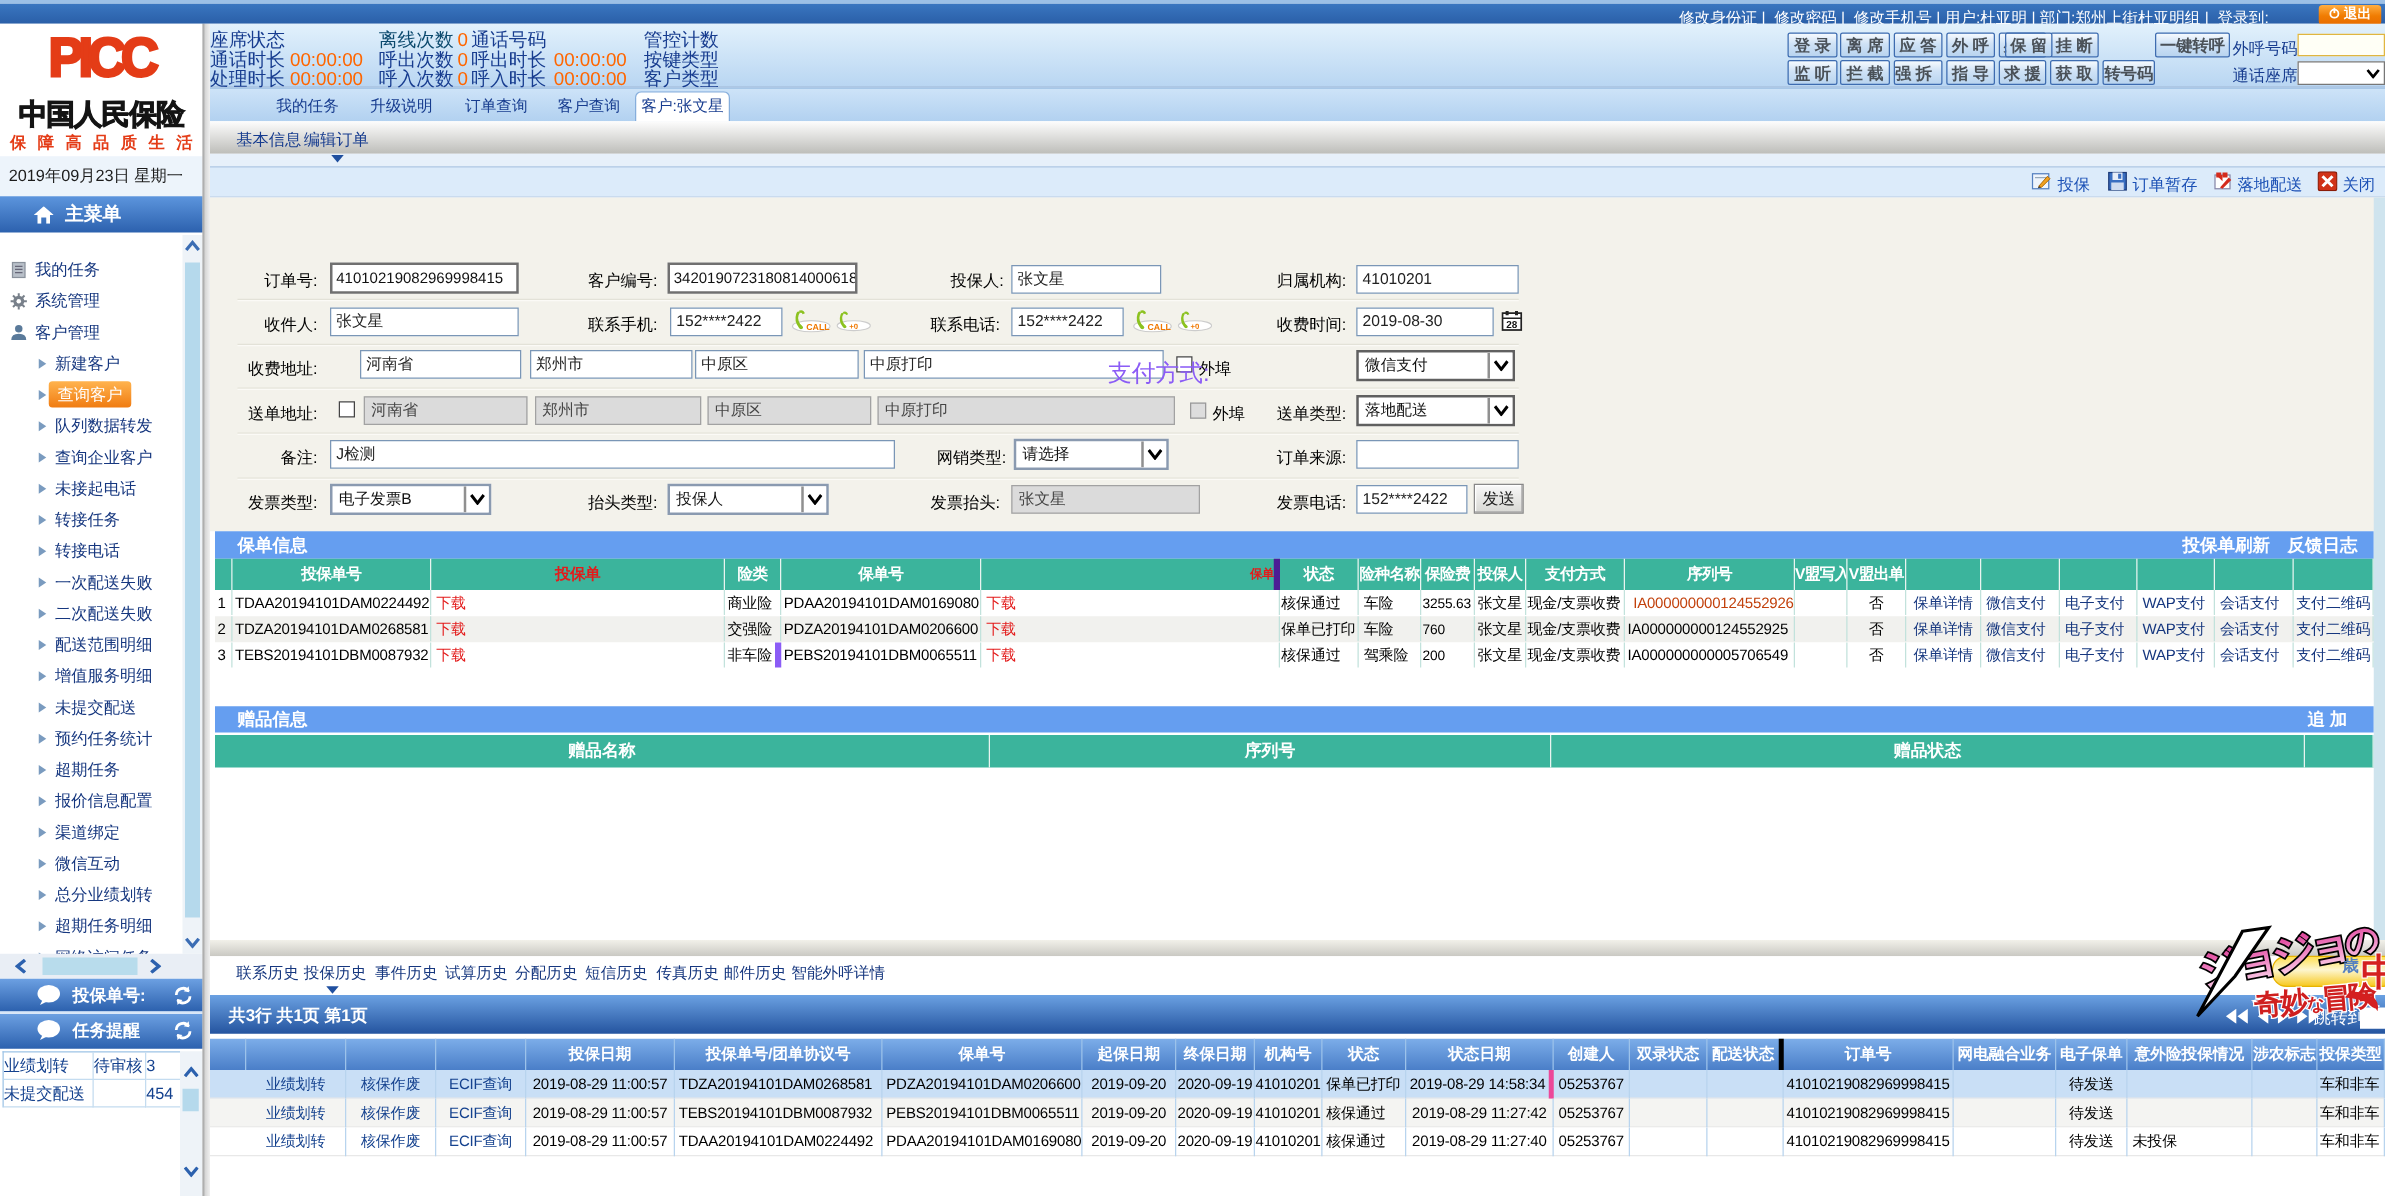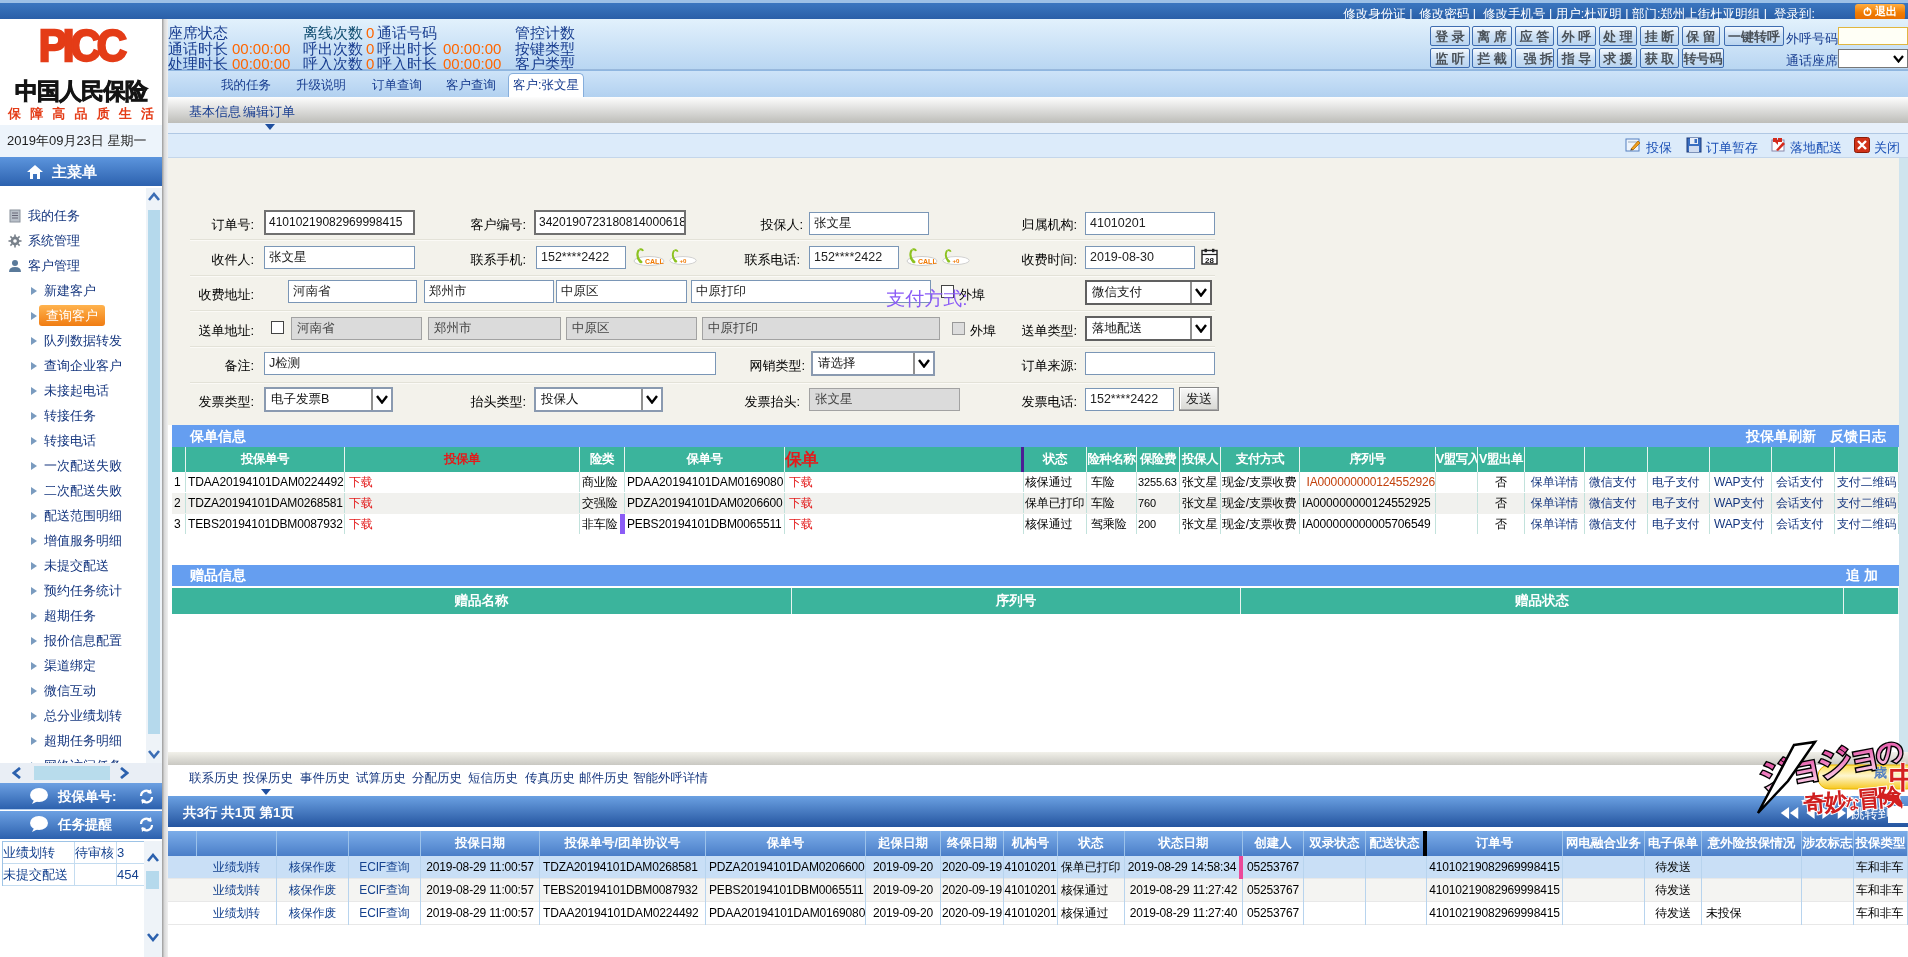--- a/index.html
+++ b/index.html
@@ -157,25 +157,25 @@
 <span class="abs" style="left:366px;top:57px;font-size:15px;line-height:14px;color:#ff6600;white-space:nowrap">0</span>
 <span class="abs" style="left:377px;top:57px;font-size:15px;line-height:14px;color:#173c8f;white-space:nowrap">呼入时长</span>
 <span class="abs" style="left:443px;top:57px;font-size:15px;line-height:14px;color:#ff6600;white-space:nowrap">00:00:00</span>
 <span class="abs" style="left:515px;top:57px;font-size:15px;line-height:14px;color:#173c8f;white-space:nowrap">客户类型</span>
 <div class="abs" style="left:1430px;top:26px;width:40px;height:20px;border:1px solid #3e6cb0;border-radius:2px;background:linear-gradient(#f6fafe,#cfe2f6 45%,#b9d4ef);color:#4a5158;font-size:13px;text-align:center;line-height:19px;font-weight:bold;white-space:nowrap">登 录</div>
 <div class="abs" style="left:1472px;top:26px;width:40px;height:20px;border:1px solid #3e6cb0;border-radius:2px;background:linear-gradient(#f6fafe,#cfe2f6 45%,#b9d4ef);color:#4a5158;font-size:13px;text-align:center;line-height:19px;font-weight:bold;white-space:nowrap">离 席</div>
 <div class="abs" style="left:1515px;top:26px;width:39px;height:20px;border:1px solid #3e6cb0;border-radius:2px;background:linear-gradient(#f6fafe,#cfe2f6 45%,#b9d4ef);color:#4a5158;font-size:13px;text-align:center;line-height:19px;font-weight:bold;white-space:nowrap">应 答</div>
 <div class="abs" style="left:1557px;top:26px;width:39px;height:20px;border:1px solid #3e6cb0;border-radius:2px;background:linear-gradient(#f6fafe,#cfe2f6 45%,#b9d4ef);color:#4a5158;font-size:13px;text-align:center;line-height:19px;font-weight:bold;white-space:nowrap">外 呼</div>
 <div class="abs" style="left:1599px;top:26px;width:38px;height:20px;border:1px solid #3e6cb0;border-radius:2px;background:linear-gradient(#f6fafe,#cfe2f6 45%,#b9d4ef);color:#4a5158;font-size:13px;text-align:center;line-height:19px;font-weight:bold;white-space:nowrap">处 理</div>
 <div class="abs" style="left:1640px;top:26px;width:39px;height:20px;border:1px solid #3e6cb0;border-radius:2px;background:linear-gradient(#f6fafe,#cfe2f6 45%,#b9d4ef);color:#4a5158;font-size:13px;text-align:center;line-height:19px;font-weight:bold;white-space:nowrap">挂 断</div>
-<div class="abs" style="left:1682px;top:26px;width:38px;height:20px;border:1px solid #3e6cb0;border-radius:2px;background:linear-gradient(#f6fafe,#cfe2f6 45%,#b9d4ef);color:#4a5158;font-size:13px;text-align:center;line-height:19px;font-weight:bold;white-space:nowrap">保 留</div>
+<div class="abs" style="left:1604px;top:26px;width:38px;height:20px;border:1px solid #3e6cb0;border-radius:2px;background:linear-gradient(#f6fafe,#cfe2f6 45%,#b9d4ef);color:#4a5158;font-size:13px;text-align:center;line-height:19px;font-weight:bold;white-space:nowrap">保 留</div>
 <div class="abs" style="left:1724px;top:26px;width:60px;height:20px;border:1px solid #3e6cb0;border-radius:2px;background:linear-gradient(#f6fafe,#cfe2f6 45%,#b9d4ef);color:#4a5158;font-size:13px;text-align:center;line-height:19px;font-weight:bold;white-space:nowrap">一键转呼</div>
 <div class="abs" style="left:1430px;top:48px;width:40px;height:20px;border:1px solid #3e6cb0;border-radius:2px;background:linear-gradient(#f6fafe,#cfe2f6 45%,#b9d4ef);color:#4a5158;font-size:13px;text-align:center;line-height:19px;font-weight:bold;white-space:nowrap">监 听</div>
 <div class="abs" style="left:1472px;top:48px;width:40px;height:20px;border:1px solid #3e6cb0;border-radius:2px;background:linear-gradient(#f6fafe,#cfe2f6 45%,#b9d4ef);color:#4a5158;font-size:13px;text-align:center;line-height:19px;font-weight:bold;white-space:nowrap">拦 截</div>
-<div class="abs" style="left:1515px;top:48px;width:39px;height:20px;border:1px solid #3e6cb0;border-radius:2px;background:linear-gradient(#f6fafe,#cfe2f6 45%,#b9d4ef);color:#4a5158;font-size:13px;text-align:right;line-height:19px;font-weight:bold;white-space:nowrap">强 拆</div>
+<div class="abs" style="left:1515px;top:48px;width:39px;height:20px;border:1px solid #3e6cb0;border-radius:2px;background:linear-gradient(#f6fafe,#cfe2f6 45%,#b9d4ef);color:#4a5158;font-size:13px;text-align:left;line-height:19px;font-weight:bold;white-space:nowrap">强 拆</div>
 <div class="abs" style="left:1557px;top:48px;width:39px;height:20px;border:1px solid #3e6cb0;border-radius:2px;background:linear-gradient(#f6fafe,#cfe2f6 45%,#b9d4ef);color:#4a5158;font-size:13px;text-align:center;line-height:19px;font-weight:bold;white-space:nowrap">指 导</div>
 <div class="abs" style="left:1599px;top:48px;width:38px;height:20px;border:1px solid #3e6cb0;border-radius:2px;background:linear-gradient(#f6fafe,#cfe2f6 45%,#b9d4ef);color:#4a5158;font-size:13px;text-align:center;line-height:19px;font-weight:bold;white-space:nowrap">求 援</div>
 <div class="abs" style="left:1640px;top:48px;width:39px;height:20px;border:1px solid #3e6cb0;border-radius:2px;background:linear-gradient(#f6fafe,#cfe2f6 45%,#b9d4ef);color:#4a5158;font-size:13px;text-align:center;line-height:19px;font-weight:bold;white-space:nowrap">获 取</div>
 <div class="abs" style="left:1682px;top:48px;width:42px;height:20px;border:1px solid #3e6cb0;border-radius:2px;background:linear-gradient(#f6fafe,#cfe2f6 45%,#b9d4ef);color:#4a5158;font-size:13px;text-align:center;line-height:19px;font-weight:bold;white-space:nowrap">转号码</div>
 <span class="abs" style="left:1786px;top:30px;font-size:13px;color:#173c8f">外呼号码</span>
 <div class="abs" style="left:1838px;top:27px;width:70px;height:18px;background:#fffff6;border:1px solid #e0b640"></div>
 <span class="abs" style="left:1786px;top:52px;font-size:13px;color:#173c8f">通话座席</span>
 <div class="abs" style="left:1838px;top:49px;width:70px;height:19px;background:#fff;border:1px solid #777">
       <svg width="11" height="8" viewBox="0 0 11 8" style="position:absolute;right:3px;top:5px">
         <path d="M1 1 L5.5 6.5 L10 1" fill="none" stroke="#000" stroke-width="2.2"></path>
@@ -328,21 +328,21 @@
 <span class="abs" style="left:777px;top:393px;width:300px;text-align:right;font-size:13px;color:#000;white-space:nowrap">发票电话:</span>
 <div class="abs" style="left:1085px;top:388px;width:89px;height:23px;border:1px solid #7a96b6;background:#fff;font-size:12.5px;color:#222;line-height:21px;padding-left:4px;white-space:nowrap;overflow:hidden">152****2422</div>
 <div class="abs" style="left:1179px;top:387px;width:40px;height:24px;background:linear-gradient(#f8f8f8,#d8d8d4);border:1px solid #888;box-shadow:inset -1px -1px 0 #aaa,inset 1px 1px 0 #fff;font-size:13px;color:#222;text-align:center;line-height:22px">发送</div>
 <div class="abs" style="left:172px;top:425px;width:1727px;height:22px;background:#659ef0;color:#fff;font-weight:bold;font-size:14px;line-height:22px"><span style="margin-left:18px">保单信息</span><span style="position:absolute;left:1574px">投保单刷新</span><span style="position:absolute;left:1658px">反馈日志</span></div>
 <div class="abs" style="left:172px;top:447px;width:1727px;height:25px;background:#3bb49c"></div>
 <div class="abs" style="left:172px;top:447px;width:14px;height:25px;color:#fff;font-weight:bold;font-size:12.5px;letter-spacing:-0.5px;text-align:center;line-height:25px;border-right:1px solid #e8f4f0;white-space:nowrap;overflow:hidden"></div>
 <div class="abs" style="left:186px;top:447px;width:159px;height:25px;color:#fff;font-weight:bold;font-size:12.5px;letter-spacing:-0.5px;text-align:center;line-height:25px;border-right:1px solid #e8f4f0;white-space:nowrap;overflow:hidden">投保单号</div>
 <div class="abs" style="left:345px;top:447px;width:235px;height:25px;color:#fff;font-weight:bold;font-size:12.5px;letter-spacing:-0.5px;text-align:center;line-height:25px;border-right:1px solid #e8f4f0;white-space:nowrap;overflow:hidden"><span style="color:#e31b1b">投保单</span></div>
 <div class="abs" style="left:580px;top:447px;width:45px;height:25px;color:#fff;font-weight:bold;font-size:12.5px;letter-spacing:-0.5px;text-align:center;line-height:25px;border-right:1px solid #e8f4f0;white-space:nowrap;overflow:hidden">险类</div>
 <div class="abs" style="left:625px;top:447px;width:160px;height:25px;color:#fff;font-weight:bold;font-size:12.5px;letter-spacing:-0.5px;text-align:center;line-height:25px;border-right:1px solid #e8f4f0;white-space:nowrap;overflow:hidden">保单号</div>
-<div class="abs" style="left:785px;top:447px;width:239px;height:25px;color:#fff;font-weight:bold;font-size:17px;letter-spacing:-0.5px;text-align:left;line-height:25px;border-right:3px solid #4c1d95;white-space:nowrap;overflow:hidden"><span style="color:#e31b1b">保单</span></div>
+<div class="abs" style="left:785px;top:447px;width:239px;height:25px;color:#fff;font-weight:bold;font-size:10px;letter-spacing:-0.5px;text-align:right;line-height:25px;border-right:5px solid #4c1d95;white-space:nowrap;overflow:hidden"><span style="color:#e31b1b">保单</span></div>
 <div class="abs" style="left:1024px;top:447px;width:63px;height:25px;color:#fff;font-weight:bold;font-size:12.5px;letter-spacing:-0.5px;text-align:center;line-height:25px;border-right:1px solid #e8f4f0;white-space:nowrap;overflow:hidden">状态</div>
 <div class="abs" style="left:1087px;top:447px;width:50px;height:25px;color:#fff;font-weight:bold;font-size:12.5px;letter-spacing:-0.5px;text-align:center;line-height:25px;border-right:1px solid #e8f4f0;white-space:nowrap;overflow:hidden">险种名称</div>
 <div class="abs" style="left:1137px;top:447px;width:43px;height:25px;color:#fff;font-weight:bold;font-size:12.5px;letter-spacing:-0.5px;text-align:center;line-height:25px;border-right:1px solid #e8f4f0;white-space:nowrap;overflow:hidden">保险费</div>
 <div class="abs" style="left:1180px;top:447px;width:41px;height:25px;color:#fff;font-weight:bold;font-size:12.5px;letter-spacing:-0.5px;text-align:center;line-height:25px;border-right:1px solid #e8f4f0;white-space:nowrap;overflow:hidden">投保人</div>
 <div class="abs" style="left:1221px;top:447px;width:79px;height:25px;color:#fff;font-weight:bold;font-size:12.5px;letter-spacing:-0.5px;text-align:center;line-height:25px;border-right:1px solid #e8f4f0;white-space:nowrap;overflow:hidden">支付方式</div>
 <div class="abs" style="left:1300px;top:447px;width:136px;height:25px;color:#fff;font-weight:bold;font-size:12.5px;letter-spacing:-0.5px;text-align:center;line-height:25px;border-right:1px solid #e8f4f0;white-space:nowrap;overflow:hidden">序列号</div>
 <div class="abs" style="left:1436px;top:447px;width:42px;height:25px;color:#fff;font-weight:bold;font-size:12.5px;letter-spacing:-0.5px;text-align:center;line-height:25px;border-right:1px solid #e8f4f0;white-space:nowrap;overflow:hidden">V盟写入</div>
 <div class="abs" style="left:1478px;top:447px;width:47px;height:25px;color:#fff;font-weight:bold;font-size:12.5px;letter-spacing:-0.5px;text-align:center;line-height:25px;border-right:1px solid #e8f4f0;white-space:nowrap;overflow:hidden">V盟出单</div>
 <div class="abs" style="left:1525px;top:447px;width:60px;height:25px;color:#fff;font-weight:bold;font-size:12.5px;letter-spacing:-0.5px;text-align:center;line-height:25px;border-right:1px solid #e8f4f0;white-space:nowrap;overflow:hidden"></div>
 <div class="abs" style="left:1585px;top:447px;width:63px;height:25px;color:#fff;font-weight:bold;font-size:12.5px;letter-spacing:-0.5px;text-align:center;line-height:25px;border-right:1px solid #e8f4f0;white-space:nowrap;overflow:hidden"></div>

